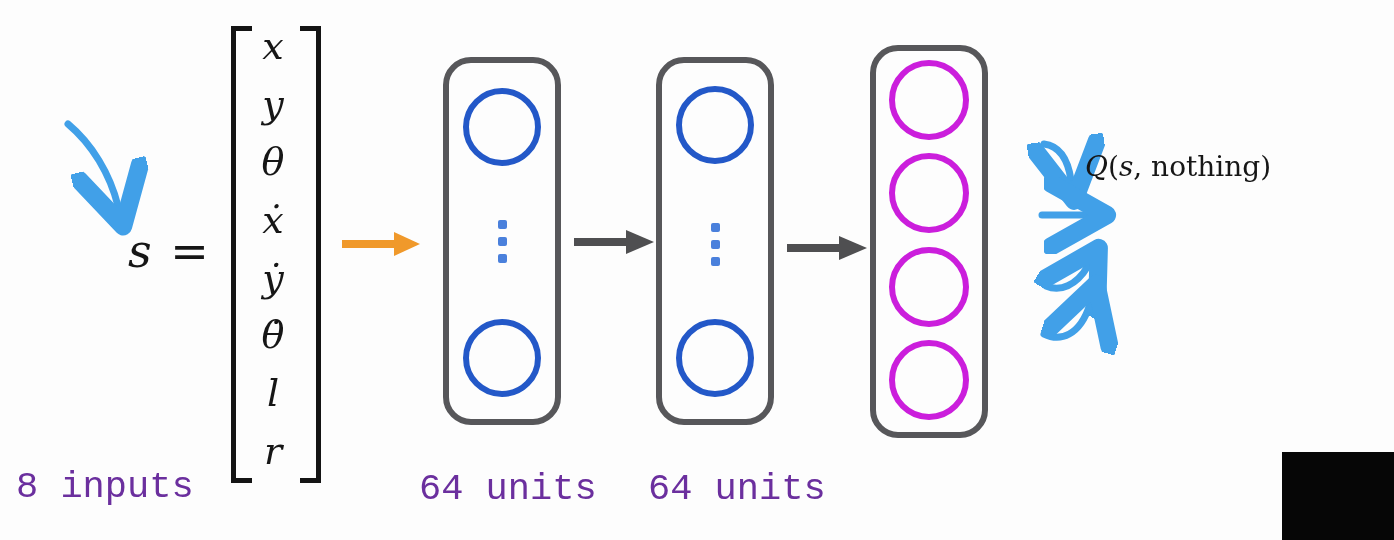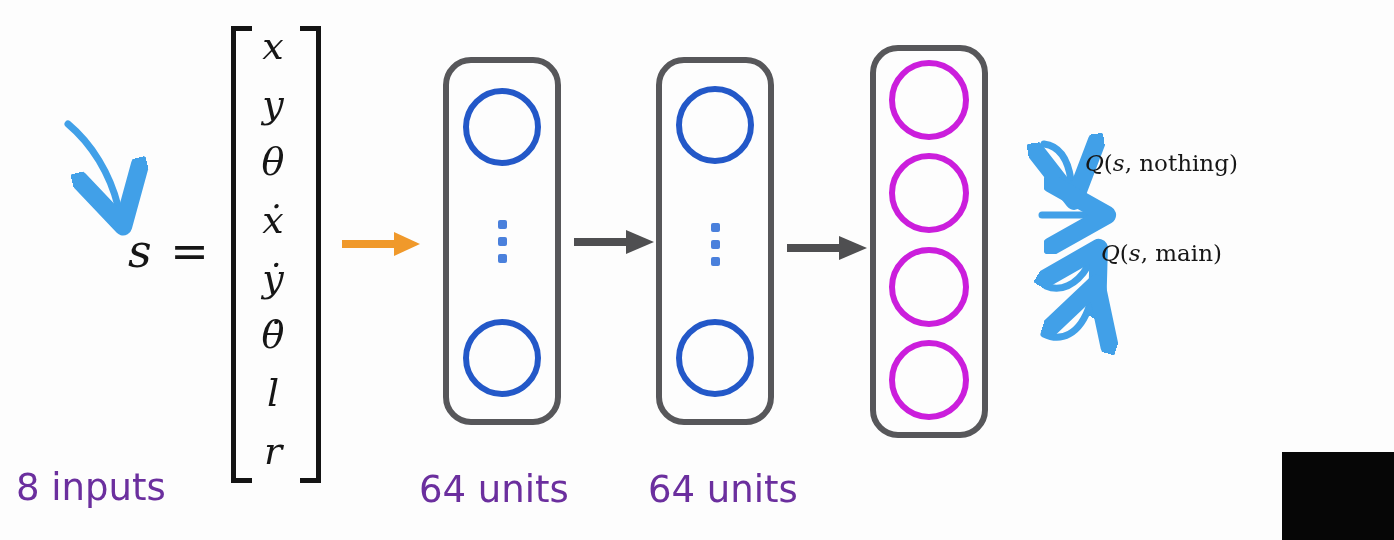--- a/index.html
+++ b/index.html
@@ -32,24 +32,24 @@
   .layer-1{left:443px;top:57px;width:118px;height:368px;}
   .layer-2{left:656px;top:57px;width:118px;height:368px;}
   .layer-3{left:870px;top:45px;width:118px;height:393px;}
   .neuron{border-radius:50%;box-sizing:border-box;background:transparent;}
   .neuron.hidden{width:78px;height:78px;border:6px solid var(--hidden_neuron,#2358c8);}
   .neuron.output{width:80px;height:80px;border:6px solid var(--output_neuron,#cb1edc);}
   .dot{width:9px;height:9px;border-radius:2px;background:var(--ellipsis_dot,#4a80dc);}
   
   .units-label{
     color:var(--label_purple,#6b2f9e);
-    font-size:37px;white-space:nowrap;
+    font-size:37px;white-space:nowrap;font-family:Liberation Mono, monospace;
   }
   
-  .q-row{font-size:23px;white-space:nowrap;}
+  .q-row{font-size:28px;white-space:nowrap;}
   .black-rect{left:1282px;top:452px;width:112px;height:88px;background:#060606;}
   svg{display:block;overflow:visible;}
 </style>
 </head>
 <body>
 
 <div class="canvas">
 
   <svg class="abs" style="left:52px;top:112px" width="90" height="115" viewBox="0 0 90 115">
     <defs>
@@ -120,23 +120,20 @@
     <span class="it">Q</span><span>(</span><span class="it">s</span><span>, </span><span>nothing</span><span>)</span>
   </div>
 
   <svg class="abs" style="left:1038px;top:203px" width="62" height="24" viewBox="0 0 62 24">
     <path d="M4,12 L48,12" fill="none" stroke="var(--blue_arrow,#41a0e8)" stroke-width="7" stroke-linecap="round" marker-end="url(#bluehead)"></path>
   </svg>
 
   <svg class="abs" style="left:1042px;top:256px" width="56" height="40" viewBox="0 0 56 40">
     <path d="M4,30 C18,36 34,30 46,10" fill="none" stroke="var(--blue_arrow,#41a0e8)" stroke-width="7" stroke-linecap="round" marker-end="url(#bluehead)"></path>
   </svg>
-  <div class="abs math q-row" style="left:1101px;top:240px">
-    <span class="it">Q</span><span>(</span><span class="it">s</span><span>, </span><span>main</span><span>)</span>
-  </div>
 
   <svg class="abs" style="left:1038px;top:294px" width="64" height="50" viewBox="0 0 64 50">
     <path d="M6,40 C22,48 42,42 52,10" fill="none" stroke="var(--blue_arrow,#41a0e8)" stroke-width="7" stroke-linecap="round" marker-end="url(#bluehead)"></path>
   </svg>
 
   <div class="abs units-label" style="left:16px;top:466px">8 inputs</div>
   <div class="abs units-label" style="left:419px;top:468px">64 units</div>
   <div class="abs units-label" style="left:648px;top:468px">64 units</div>
 
   <div class="abs black-rect"></div>

